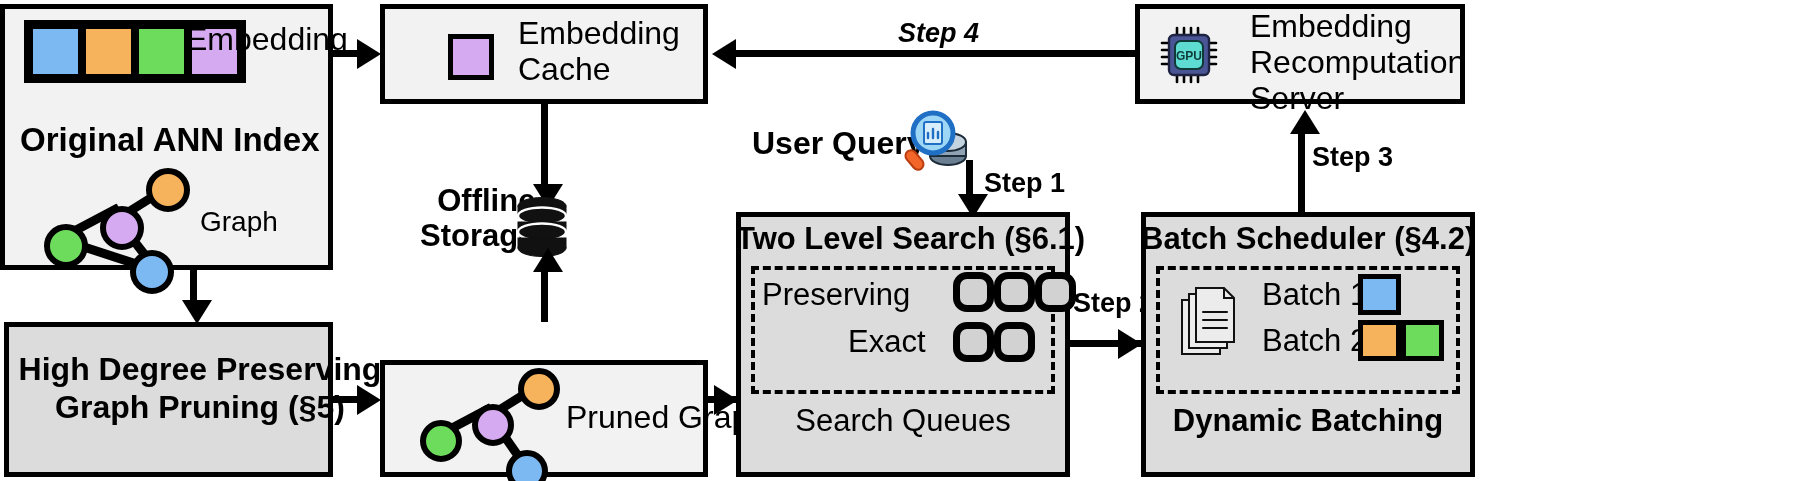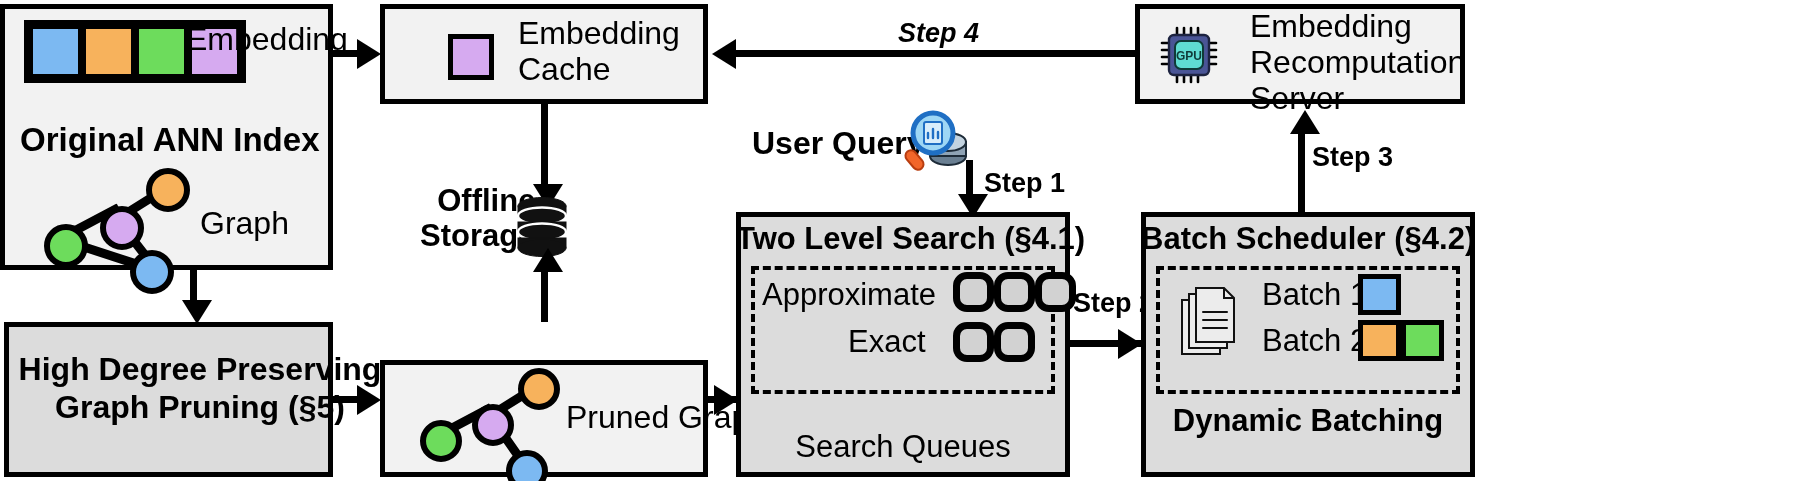--- a/index.html
+++ b/index.html
@@ -67,21 +67,21 @@
   <div class="graph" style="left:38px;top:168px;width:140px;height:96px;">
     <div class="edge" style="left:26px;top:64px;width:62px;transform:rotate(-28deg);"></div>
     <div class="edge" style="left:80px;top:46px;width:58px;transform:rotate(-32deg);"></div>
     <div class="edge" style="left:80px;top:48px;width:50px;transform:rotate(52deg);"></div>
     <div class="edge" style="left:26px;top:68px;width:92px;transform:rotate(18deg);"></div>
     <div class="node" style="left:108px;top:0px;width:44px;height:44px;background:#f7b25c;"></div>
     <div class="node" style="left:62px;top:38px;width:44px;height:44px;background:#d6aaf0;"></div>
     <div class="node" style="left:6px;top:56px;width:44px;height:44px;background:#6ddc5c;"></div>
     <div class="node" style="left:92px;top:82px;width:44px;height:44px;background:#7cb9f2;"></div>
   </div>
-  <div class="lbl" style="position:absolute;left:200px;top:206px;font-size:32px;text-align:right;">Graph</div>
+  <div class="lbl" style="position:absolute;left:200px;top:206px;font-size:28px;text-align:right;">Graph</div>
 
   <div class="box" style="left:380px;top:4px;width:328px;height:100px;"></div>
   <div class="swatch" style="position:absolute;left:448px;top:34px;width:46px;height:46px;background:#d6aaf0;"></div>
   <div class="lbl" style="position:absolute;left:518px;top:16px;font-size:32px;">Embedding
 Cache</div>
 
   <div class="box" style="left:1135px;top:4px;width:330px;height:100px;"></div>
   <svg class="icon" style="left:1160px;top:26px;" width="60" height="58" viewBox="0 0 60 58">
     <g stroke="#000" stroke-width="2.6" stroke-linecap="round">
       <line x1="17" y1="2" x2="17" y2="11"></line>
@@ -178,34 +178,34 @@
       </g>
       <rect x="9" y="41" width="11" height="22" rx="5.5" fill="#f2662a" stroke="#b83d10" stroke-width="2" transform="rotate(-40 14.5 52)"></rect>
     </g>
   </svg>
 
   <div class="line vline" style="left:966px;top:160px;height:38px;"></div>
   <div class="arrow down" style="left:958px;top:194px;"></div>
   <div class="steplbl" style="left:984px;top:168px;">Step 1</div>
 
   <div class="box gray" style="left:736px;top:212px;width:334px;height:265px;"></div>
-  <div class="lbl bold" style="position:absolute;left:736px;top:222px;width:334px;text-align:center;font-size:31px;">Two Level Search (§4.1)</div>
+  <div class="lbl bold" style="position:absolute;left:736px;top:222px;width:334px;text-align:center;font-size:31px;">Two Level Search (§6.1)</div>
 
   <div class="dashed" style="left:751px;top:266px;width:304px;height:128px;"></div>
 
-  <div class="lbl" style="position:absolute;left:762px;top:278px;font-size:31px;">Approximate</div>
+  <div class="lbl" style="position:absolute;left:762px;top:278px;font-size:31px;">Preserving</div>
   <div class="qbox" style="left:953px;top:272px;width:41px;height:40px;"></div>
   <div class="qbox" style="left:994px;top:272px;width:41px;height:40px;"></div>
   <div class="qbox" style="left:1035px;top:272px;width:41px;height:40px;"></div>
 
   <div class="lbl" style="position:absolute;left:848px;top:325px;font-size:31px;">Exact</div>
   <div class="qbox" style="left:953px;top:322px;width:41px;height:40px;"></div>
   <div class="qbox" style="left:994px;top:322px;width:41px;height:40px;"></div>
 
-  <div class="lbl" style="position:absolute;left:736px;top:404px;width:334px;text-align:center;font-size:31px;margin-top:26px;">Search Queues</div>
+  <div class="lbl" style="position:absolute;left:736px;top:404px;width:334px;text-align:center;font-size:31px;">Search Queues</div>
 
   <div class="line hline" style="left:1070px;top:340px;width:72px;"></div>
   <div class="arrow right" style="left:1118px;top:329px;"></div>
   <div class="steplbl" style="left:1073px;top:288px;">Step 2</div>
 
   <div class="box gray" style="left:1141px;top:212px;width:334px;height:265px;"></div>
   <div class="lbl bold" style="position:absolute;left:1141px;top:222px;width:324px;text-align:left;font-size:31px;">Batch Scheduler (§4.2)</div>
 
   <div class="dashed" style="left:1156px;top:266px;width:304px;height:128px;"></div>
 

